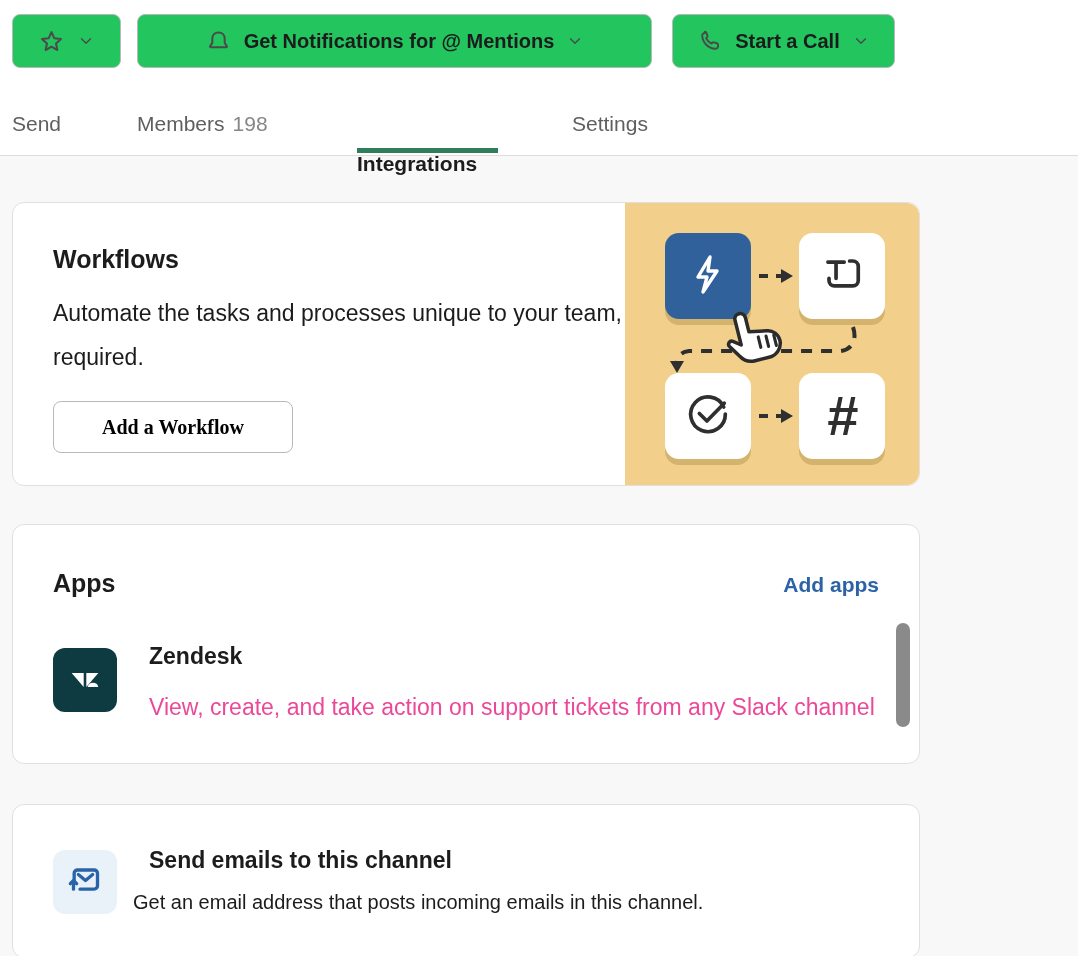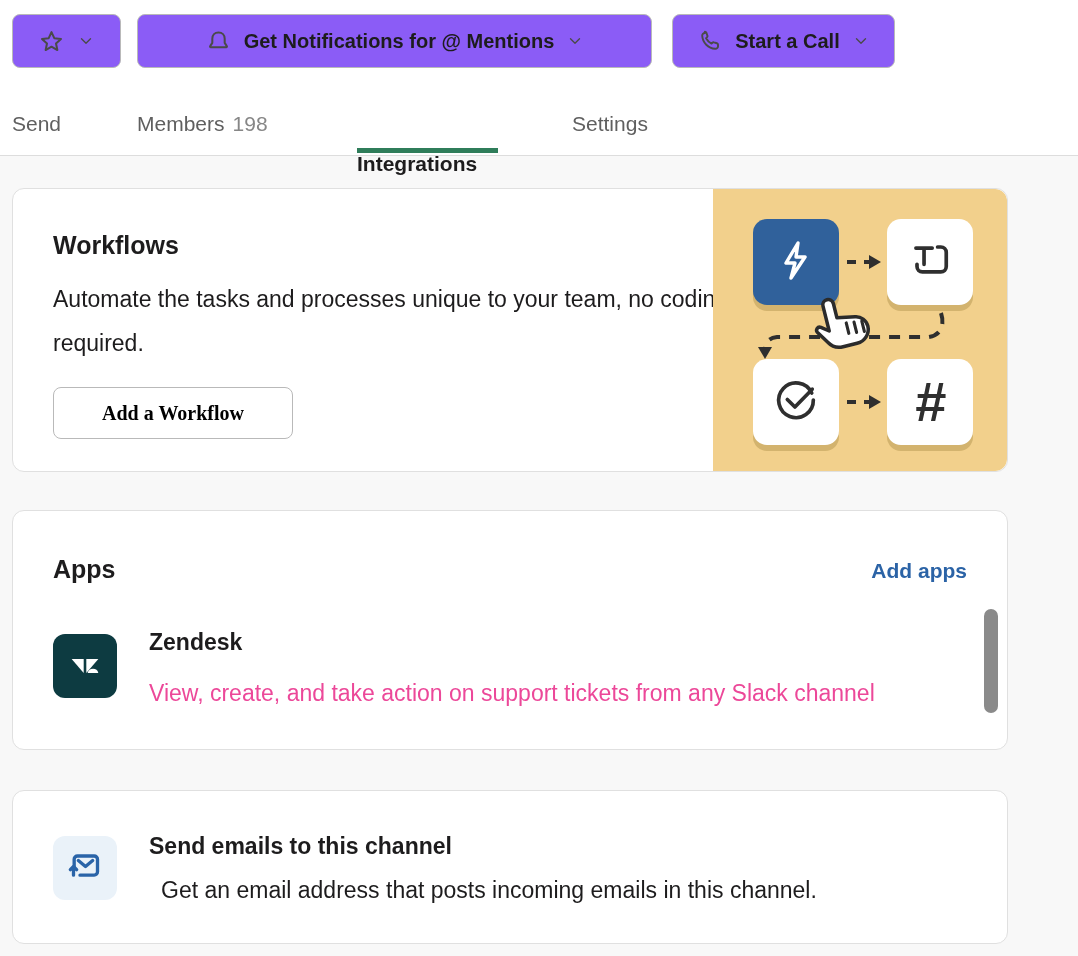--- a/index.html
+++ b/index.html
@@ -4,36 +4,36 @@
 <style>
   html,body{margin:0;padding:0;background:#fff;}
   .frame{position:relative;width:1078px;height:956px;overflow:hidden;
          font-family:"Liberation Sans", sans-serif;color:#1d1c1d;background:#f8f8f8;}
 
   
   .topbar{position:absolute;left:0;top:0;width:1078px;height:156px;background:#fff;
           border-bottom:1px solid #ddd;box-sizing:border-box;}
 
   .tb-btn{position:absolute;top:14px;height:54px;box-sizing:border-box;
-          border:1px solid #b9b9b9;border-radius:8px;background:#8b5cf6;
+          border:1px solid #b9b9b9;border-radius:8px;background:#22c55e;
           display:flex;align-items:center;justify-content:center;gap:12px;
           font-size:20px;font-weight:bold;color:#1d1c1d;cursor:pointer;}
   .tb-btn svg{display:block;}
   .icon-stroke{stroke:#4a4a4a;fill:none;stroke-width:1.8;stroke-linecap:round;stroke-linejoin:round;}
 
   
   .tab{position:absolute;top:106px;height:36px;display:flex;align-items:center;gap:8px;
        font-size:21px;color:#5f5f5f;cursor:pointer;}
   .tab.active{color:#1d1c1d;font-weight:bold;}
   .tab .count{color:#868686;}
   .tab-underline{position:absolute;top:148px;height:5px;background:var(--tab-underline,#2f7d5a);}
 
   
-  .card{position:absolute;left:12px;width:996px;background:#fff;border:1px solid #e0e0e0;
-        border-radius:12px;box-sizing:border-box;overflow:hidden;}
+  .card{position:absolute;left:12px;width:908px;background:#fff;border:1px solid #e0e0e0;
+        border-radius:12px;box-sizing:border-box;overflow:hidden;margin-top:14px;}
   .card-title{font-weight:bold;font-size:25px;color:#1d1c1d;}
 
   
   .wf-desc{position:absolute;left:40px;top:88px;width:680px;font-size:23px;line-height:44px;color:#1d1c1d;}
   .wf-btn{position:absolute;left:40px;top:198px;width:240px;height:52px;box-sizing:border-box;
           border:1px solid #b9b9b9;border-radius:8px;background:#fff;
           display:flex;align-items:center;justify-content:center;
           font-size:20px;font-weight:bold;cursor:pointer;font-family:Liberation Serif, serif;}
 
   .illus{position:absolute;right:0;top:0;width:294px;height:282px;
@@ -53,21 +53,21 @@
             background:var(--zendesk-tile,#0d3b41);display:flex;align-items:center;justify-content:center;}
   .app-name{position:absolute;left:96px;top:22px;font-size:23px;font-weight:bold;}
   .app-desc{position:absolute;left:96px;top:64px;width:860px;font-size:23px;line-height:44px;color:#ec4899;}
   .scroll-thumb{position:absolute;right:9px;top:98px;width:14px;height:104px;border-radius:7px;
                 background:#8a8a8a;cursor:pointer;}
 
   
   .mail-icon-box{position:absolute;left:40px;top:45px;width:64px;height:64px;border-radius:12px;
                  background:var(--email-tile-bg,#eaf2f9);display:flex;align-items:center;justify-content:center;}
   .mail-title{position:absolute;left:136px;top:42px;font-size:23px;font-weight:bold;}
-  .mail-desc{position:absolute;left:148px;top:86px;font-size:23px;color:#1d1c1d;}
+  .mail-desc{position:absolute;left:120px;top:86px;font-size:20px;color:#1d1c1d;}
 </style>
 </head>
 <body>
 
 <div class="frame">
 
   <div class="topbar">
 
     <button class="tb-btn" style="left:12px;width:109px;">
       <span>

